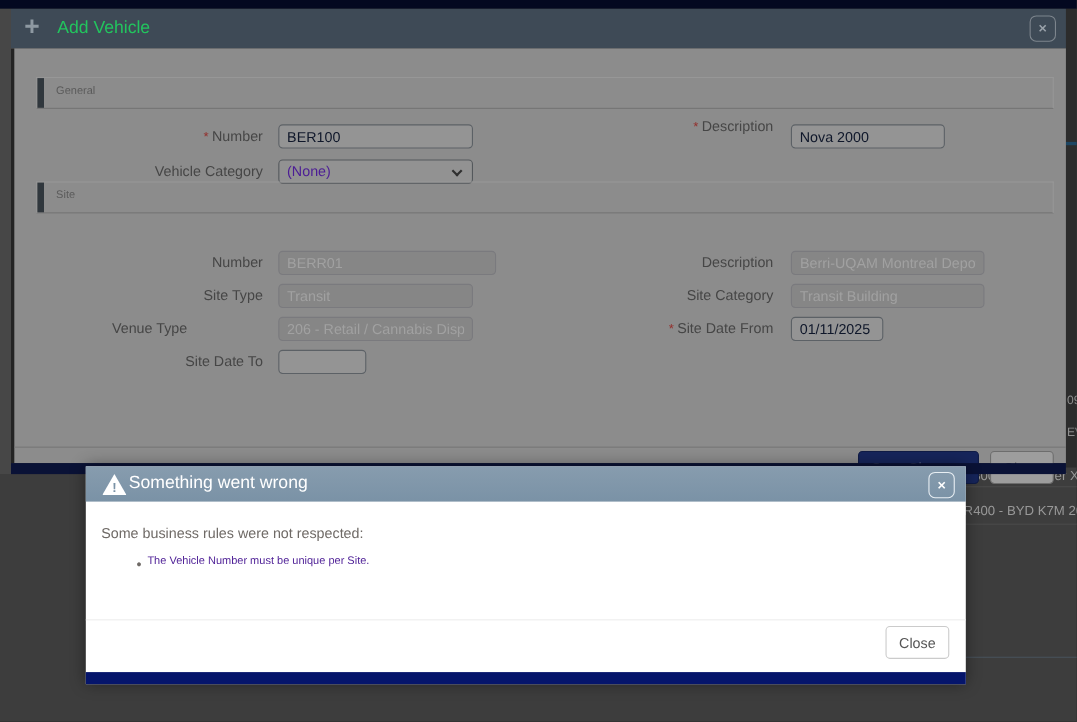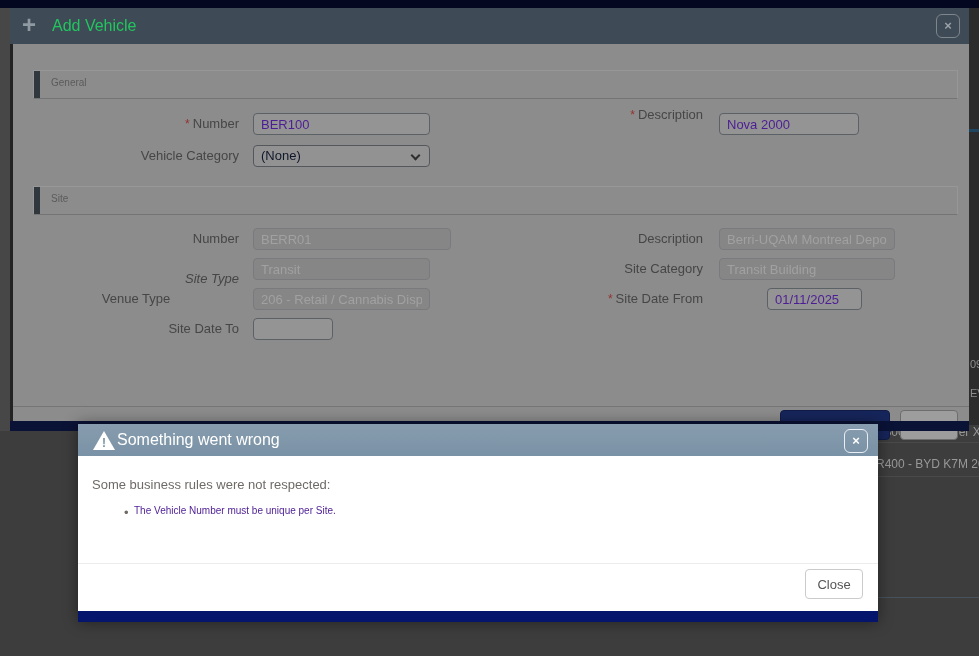--- a/index.html
+++ b/index.html
@@ -49,30 +49,30 @@
 
   .flabel {
     position:absolute; width:206px; text-align:right;
     font-size:13px; color:#464646; line-height:22px; white-space:nowrap;
   }
   .flabel .req { color:#93322f; margin-right:3px; font-size:12px; }
   .flabel2 { width:240px; }
   .finput {
     position:absolute; height:22px; background:#949494;
     border:1px solid #5c6166; border-radius:4px;
-    font-family:"Liberation Sans",sans-serif; font-size:13px; color:#4c1d95;
+    font-family:"Liberation Sans",sans-serif; font-size:13px; color:#0f172a;
     padding:0 7px; outline:none;
   }
   .finput:disabled, .finput.disabled {
     background:#868686; border-color:#7a7a7e; color:#a1a1a1; -webkit-text-fill-color:#a1a1a1;
   }
   .fselect {
     position:absolute; height:22px; background:#929292;
     border:1px solid #54585c; border-radius:4px;
-    font-size:13px; color:#0f172a; line-height:20px; padding:0 7px; cursor:pointer;
+    font-size:13px; color:#4c1d95; line-height:20px; padding:0 7px; cursor:pointer;
   }
   .chev {
     position:absolute; right:10px; top:6px; width:7px; height:7px;
     border-right:2px solid #2f2f2f; border-bottom:2px solid #2f2f2f;
     transform:rotate(45deg);
   }
   .mad-footer-line { position:absolute; left:0; top:362px; right:0; height:1px; background:#757575; }
   .btn-save {
     position:absolute; left:767px; top:366px; width:110px; height:30px;
     background:#16255b; color:#ccd1dc; border:1px solid #101c46; border-radius:4px;
@@ -161,44 +161,44 @@
         <span class="req">*</span><span>Description</span>
       </div>
       <input class="finput" style="left: 706px; top: 69px; width: 140px;" value="Nova 2000">
 
       <div class="flabel" style="left:20px; top:101px;">Vehicle Category</div>
       <div class="fselect" style="left:240px; top:101px; width:177px;">
         <span>(None)</span>
         <span class="chev"></span>
       </div>
 
-      <div class="fieldset-bar" style="top:142px;">
+      <div class="fieldset-bar" style="top:121px;">
         <span class="fieldset-accent"></span>
         <span class="fieldset-title">Site</span>
       </div>
 
       <div class="flabel" style="left:20px; top:184px;">Number</div>
       <input class="finput" disabled="" style="left: 240px; top: 184px; width: 198px;" value="BERR01">
 
       <div class="flabel flabel2" style="left:450px; top:184px;">Description</div>
       <input class="finput" disabled="" style="left: 706px; top: 184px; width: 176px;" value="Berri-UQAM Montreal Depot">
 
-      <div class="flabel" style="left:20px; top:224px;font-style:italic;">Site Type</div>
+      <div class="flabel" style="left:20px; top:214px;">Site Type</div>
       <input class="finput" disabled="" style="left: 240px; top: 214px; width: 177px;" value="Transit">
 
       <div class="flabel flabel2" style="left:450px; top:214px;">Site Category</div>
       <input class="finput" disabled="" style="left: 706px; top: 214px; width: 176px;" value="Transit Building">
 
       <div class="flabel" style="left:20px; top:244px;text-align:center;">Venue Type</div>
       <input class="finput" disabled="" style="left: 240px; top: 244px; width: 177px;" value="206 - Retail / Cannabis Dispensa">
 
       <div class="flabel flabel2" style="left:450px; top:244px;">
         <span class="req">*</span><span>Site Date From</span>
       </div>
-      <input class="finput" style="left: 706px; top: 244px; width: 95px; margin-left: 48px;" value="01/11/2025">
+      <input class="finput" style="left: 706px; top: 244px; width: 84px;" value="01/11/2025">
 
       <div class="flabel" style="left:20px; top:274px;">Site Date To</div>
       <input class="finput" style="left: 240px; top: 274px; width: 80px;" value="">
 
       <div class="mad-footer-line"></div>
       <button class="btn-save">Save Changes</button>
       <button class="btn-close-dim">Close</button>
     </div>
 
     <div class="mad-strip"></div>

